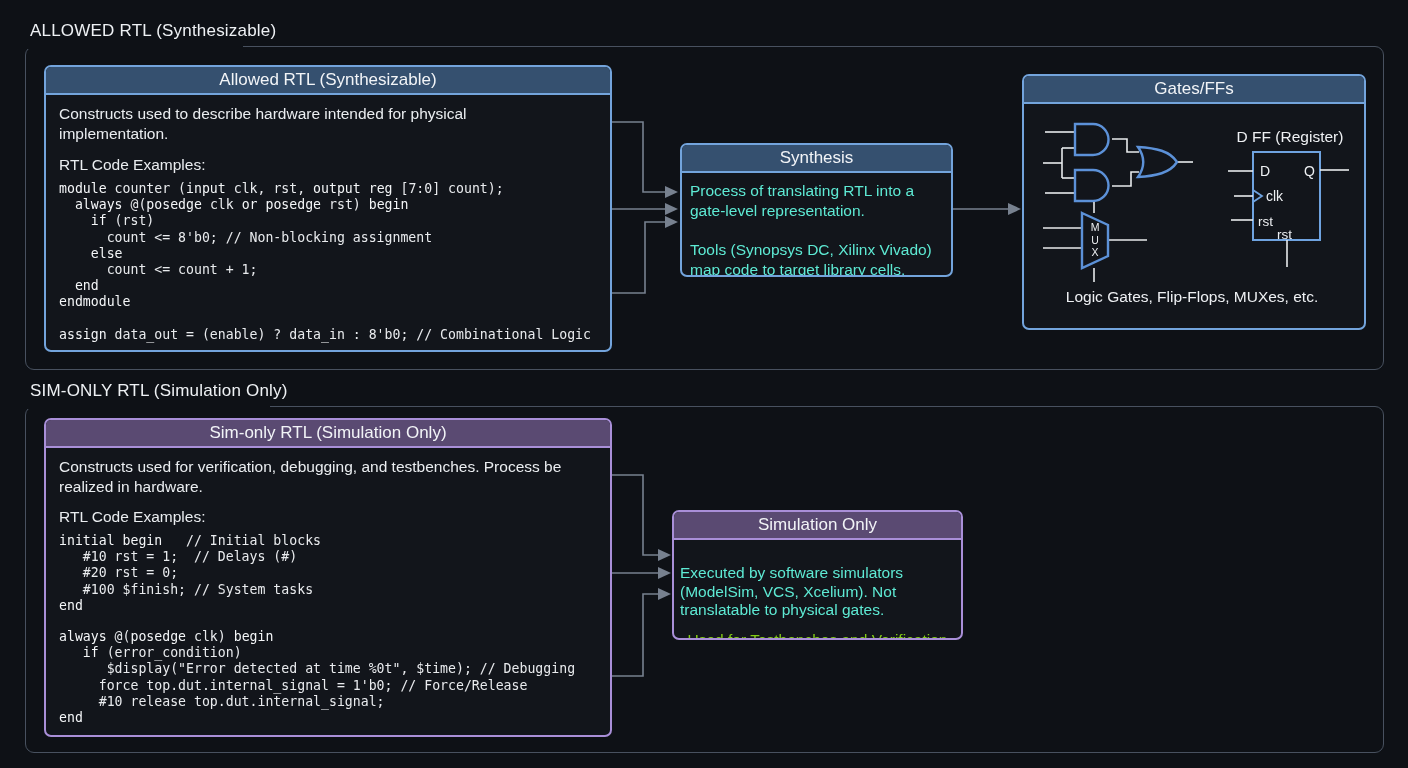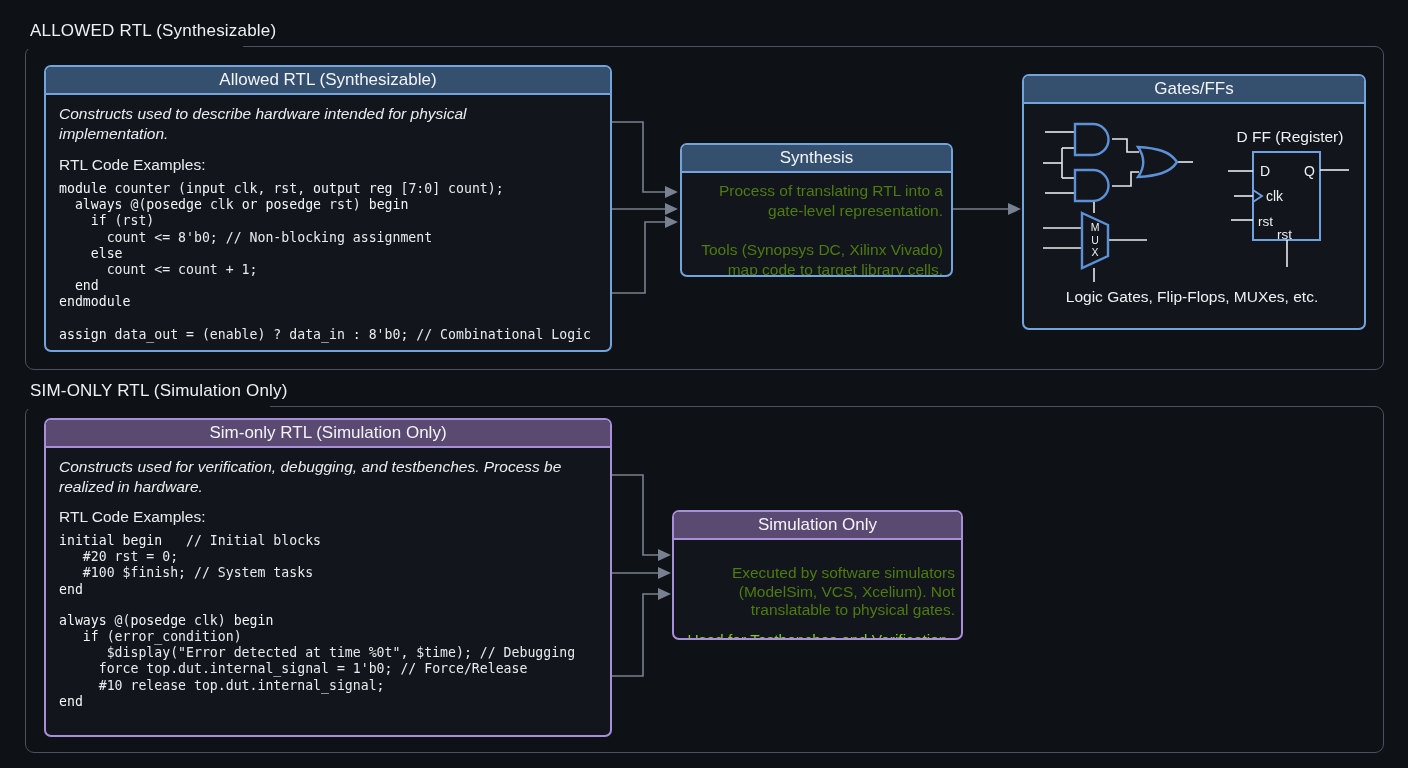--- a/index.html
+++ b/index.html
@@ -13,28 +13,28 @@
   .group-label { position:absolute; font-size:17px; letter-spacing:0.2px; color:#eef1f4; }
 
   .node { position:absolute; border-radius:7px; overflow:hidden; border:2px solid; background:#12151b; }
   .node.blue   { border-color:#73a4dc; }
   .node.purple { border-color:#a98fd8; }
   .node-hdr { height:26px; line-height:26px; text-align:center; font-size:17px; color:#f2f4f7; }
   .node.blue   .node-hdr { background:#35506f; border-bottom:2px solid #73a4dc; }
   .node.purple .node-hdr { background:#5a4a72; border-bottom:2px solid #a98fd8; }
   .node-body { padding:9px 13px 6px 13px; }
 
-  .desc { font-size:15.5px; line-height:19.5px; color:#eaedf0; white-space:pre-line;font-style:italic; }
+  .desc { font-size:15.5px; line-height:19.5px; color:#eaedf0; white-space:pre-line; }
   .examples { font-size:15.5px; color:#eaedf0; margin-top:13px; }
   .code { margin-top:7px; white-space:pre; font-family:"DejaVu Sans Mono", monospace;
           font-size:13.2px; line-height:16.2px; color:#e9ebee; }
   .code b { font-weight:normal; color:#f4f6f8; }
   .code .cl { height:16.2px; }
 
-  .centered { text-align:right; white-space:pre-line; font-size:15.5px; line-height:19.5px; color:#4d7c0f; }
+  .centered { text-align:left; white-space:pre-line; font-size:15.5px; line-height:19.5px; color:#5eead4; }
   .highlight { text-align:center; font-size:15.5px; color:#84cc16; margin-top:11px; }
 
   .gates-caption { position:absolute; text-align:center; font-size:15.5px; line-height:18.5px; color:#eef0f3; }
 
   svg { position:absolute; }
   .wire { stroke:#e8eaed; stroke-width:1.6; fill:none; }
   .gate { stroke:#5c91d8; stroke-width:2.4; fill:none; }
   .ffrect { stroke:#6fa3e0; stroke-width:2; fill:none; }
   .conn { stroke:#77818f; stroke-width:1.6; fill:none; }
   .ah { fill:#77818f; }
@@ -121,21 +121,21 @@
   <div class="group" style="left:25px; top:406px; width:1357px; height:345px;"></div>
   <div class="gmask" style="left:28px; top:403px; width:242px;"></div>
   <div class="group-label" style="left:30px; top:381px;">SIM-ONLY RTL (Simulation Only)</div>
 
   <div class="node purple" style="left:44px; top:418px; width:564px; height:315px;">
     <div class="node-hdr">Sim-only RTL (Simulation Only)</div>
     <div class="node-body">
       <div class="desc">Constructs used for verification, debugging, and testbenches. Process be
 realized in hardware.</div>
       <div class="examples" style="margin-top:12px;">RTL Code Examples:</div>
-      <div class="code"><div class="cl"><b>initial begin</b><span>   // Initial blocks</span></div><div class="cl"><span>   #20 rst = 0;</span></div><div class="cl"><span>   #100 $finish; // System tasks</span></div><div class="cl"><b>end</b></div></div>
+      <div class="code"><div class="cl"><b>initial begin</b><span>   // Initial blocks</span></div><div class="cl"><span>   #10 rst = 1;  // Delays (#)</span></div><div class="cl"><span>   #20 rst = 0;</span></div><div class="cl"><span>   #100 $finish; // System tasks</span></div><div class="cl"><b>end</b></div></div>
       <div class="code" style="margin-top:15px;"><div class="cl"><b>always</b><span> @(</span><b>posedge</b><span> clk) </span><b>begin</b></div><div class="cl"><span>   </span><b>if</b><span> (error_condition)</span></div><div class="cl"><span>      $display("Error detected at time %0t", $time); // Debugging</span></div><div class="cl"><span>     force top.dut.internal_signal = 1'b0; // Force/Release</span></div><div class="cl"><span>     #10 release top.dut.internal_signal;</span></div><div class="cl"><b>end</b></div></div>
     </div>
   </div>
 
   <div class="node purple" style="left:672px; top:510px; width:287px; height:126px;">
     <div class="node-hdr">Simulation Only</div>
     <div class="node-body" style="padding:24px 6px;">
       <div class="centered" style="line-height:18.5px;">Executed by software simulators
 (ModelSim, VCS, Xcelium). Not
 translatable to physical gates.</div>

